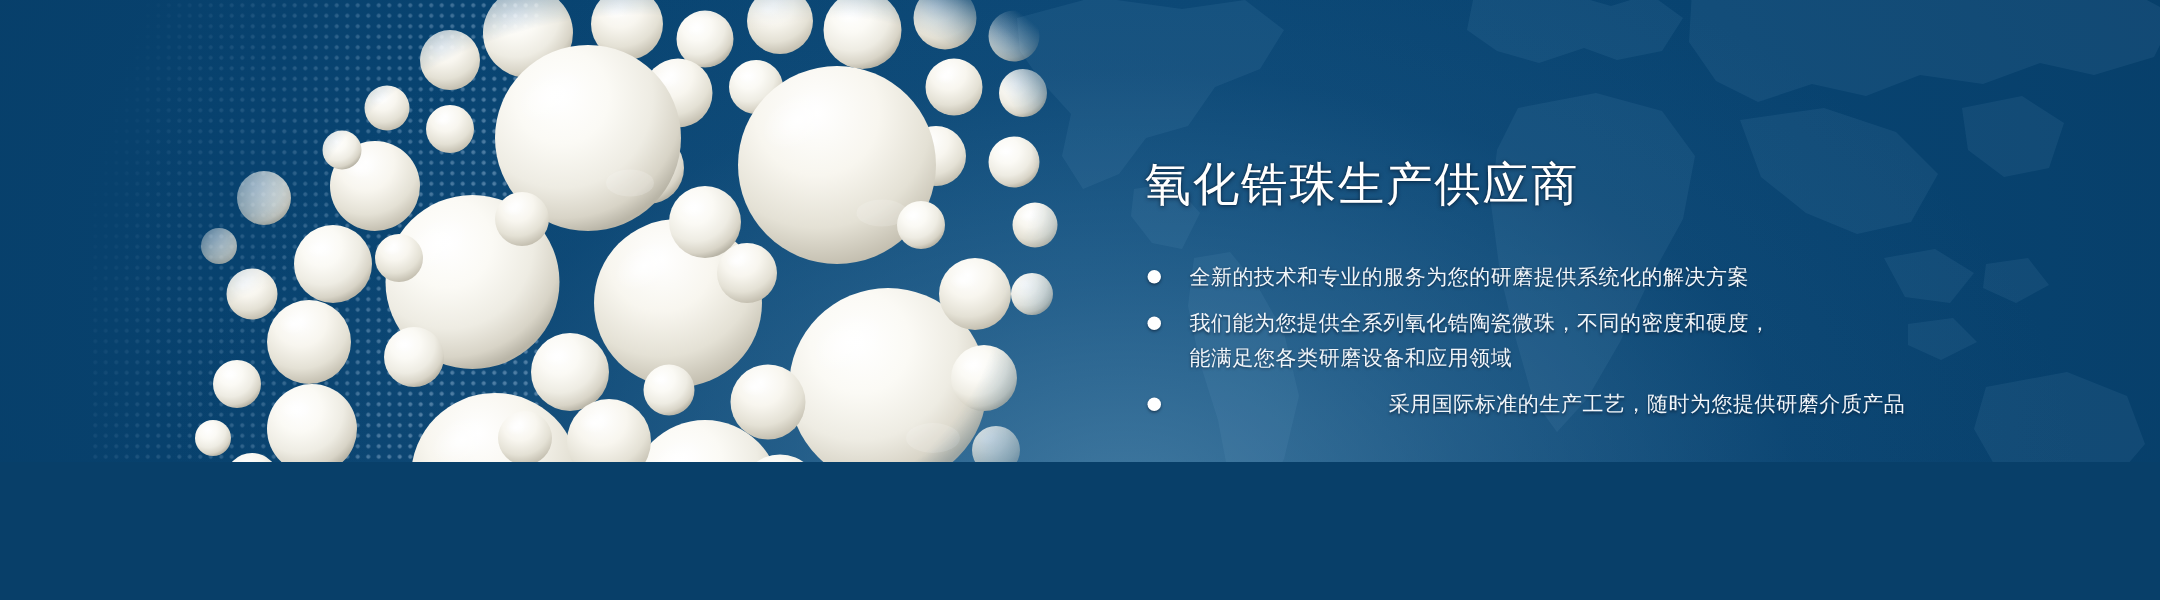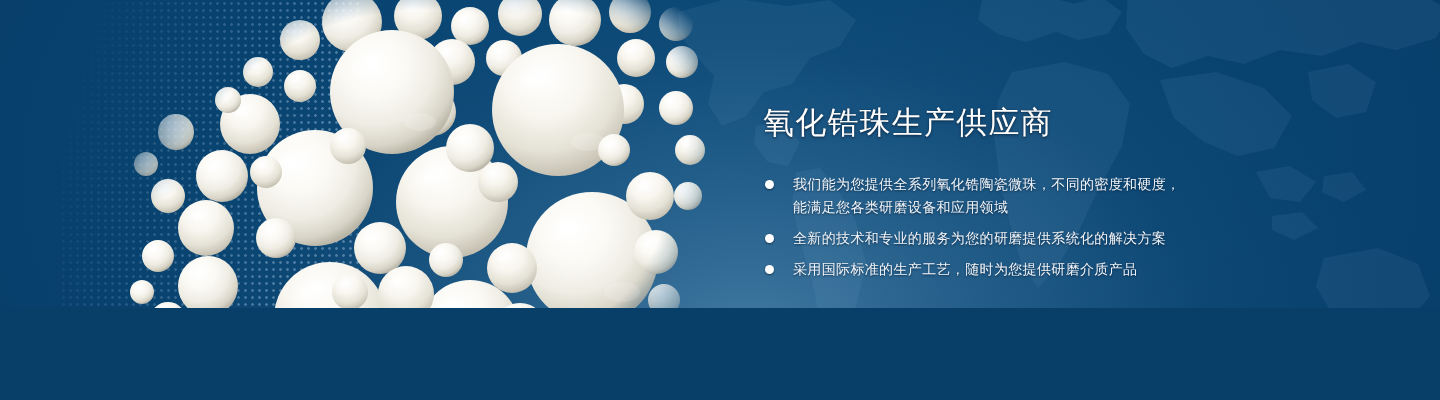--- a/index.html
+++ b/index.html
@@ -84,21 +84,21 @@
   .bullet-item {
     position:relative;
     padding-left:30px;
     margin-bottom:9px;
     color:#f2f6fa;
     font-size:14px;
     line-height:22px;
     letter-spacing:0.35px;
     text-shadow:0 1px 2px rgba(0,15,35,0.6);
   }
-  .bullet-item:last-child { margin-bottom:0; }
+  .bullet-item:last-child { margin-bottom:0;text-align:center; }
   .bullet-dot {
     position:absolute;
     left:2px; top:7px;
     width:9px; height:9px;
     border-radius:50%;
     background:#ffffff;
     box-shadow:0 1px 2px rgba(0,10,25,0.5);
   }
   .bullet-line { display:block; white-space:nowrap; }
   .bullet-line + .bullet-line { margin-top:1px; }
@@ -317,27 +317,27 @@
   </div>
 
   <div class="text-block">
 
     <h1 class="headline">氧化锆珠生产供应商</h1>
 
     <ul class="bullet-list">
 
       <li class="bullet-item">
         <span class="bullet-dot"></span>
+        <span class="bullet-line">全新的技术和专业的服务为您的研磨提供系统化的解决方案</span>
+      </li>
+
+      <li class="bullet-item">
+        <span class="bullet-dot"></span>
         <span class="bullet-line">我们能为您提供全系列氧化锆陶瓷微珠，不同的密度和硬度，</span>
         <span class="bullet-line">能满足您各类研磨设备和应用领域</span>
-      </li>
-
-      <li class="bullet-item">
-        <span class="bullet-dot"></span>
-        <span class="bullet-line">全新的技术和专业的服务为您的研磨提供系统化的解决方案</span>
       </li>
 
       <li class="bullet-item">
         <span class="bullet-dot"></span>
         <span class="bullet-line">采用国际标准的生产工艺，随时为您提供研磨介质产品</span>
       </li>
 
     </ul>
   </div>
 

